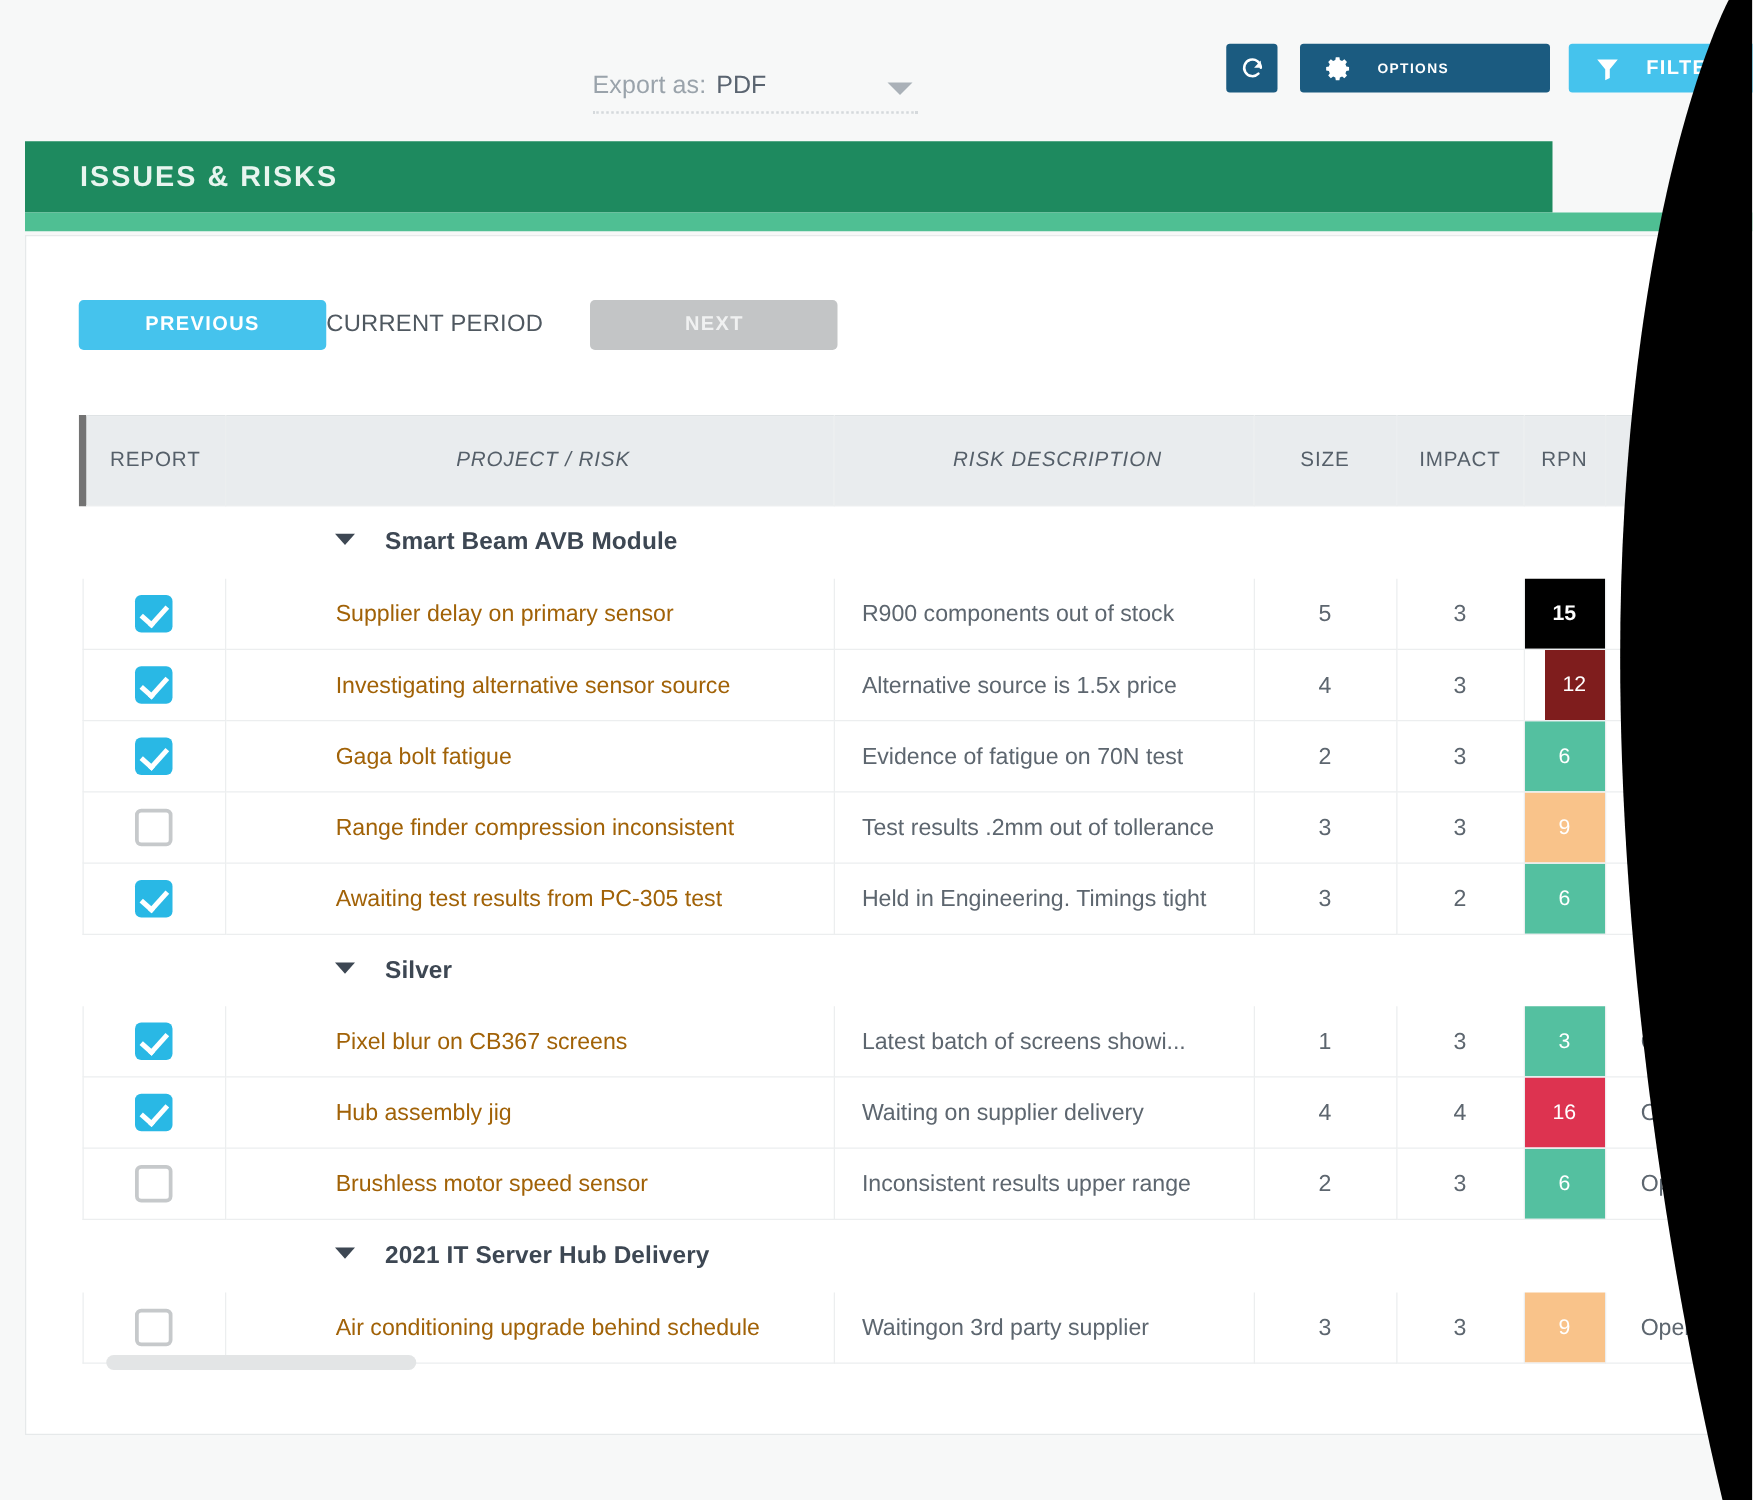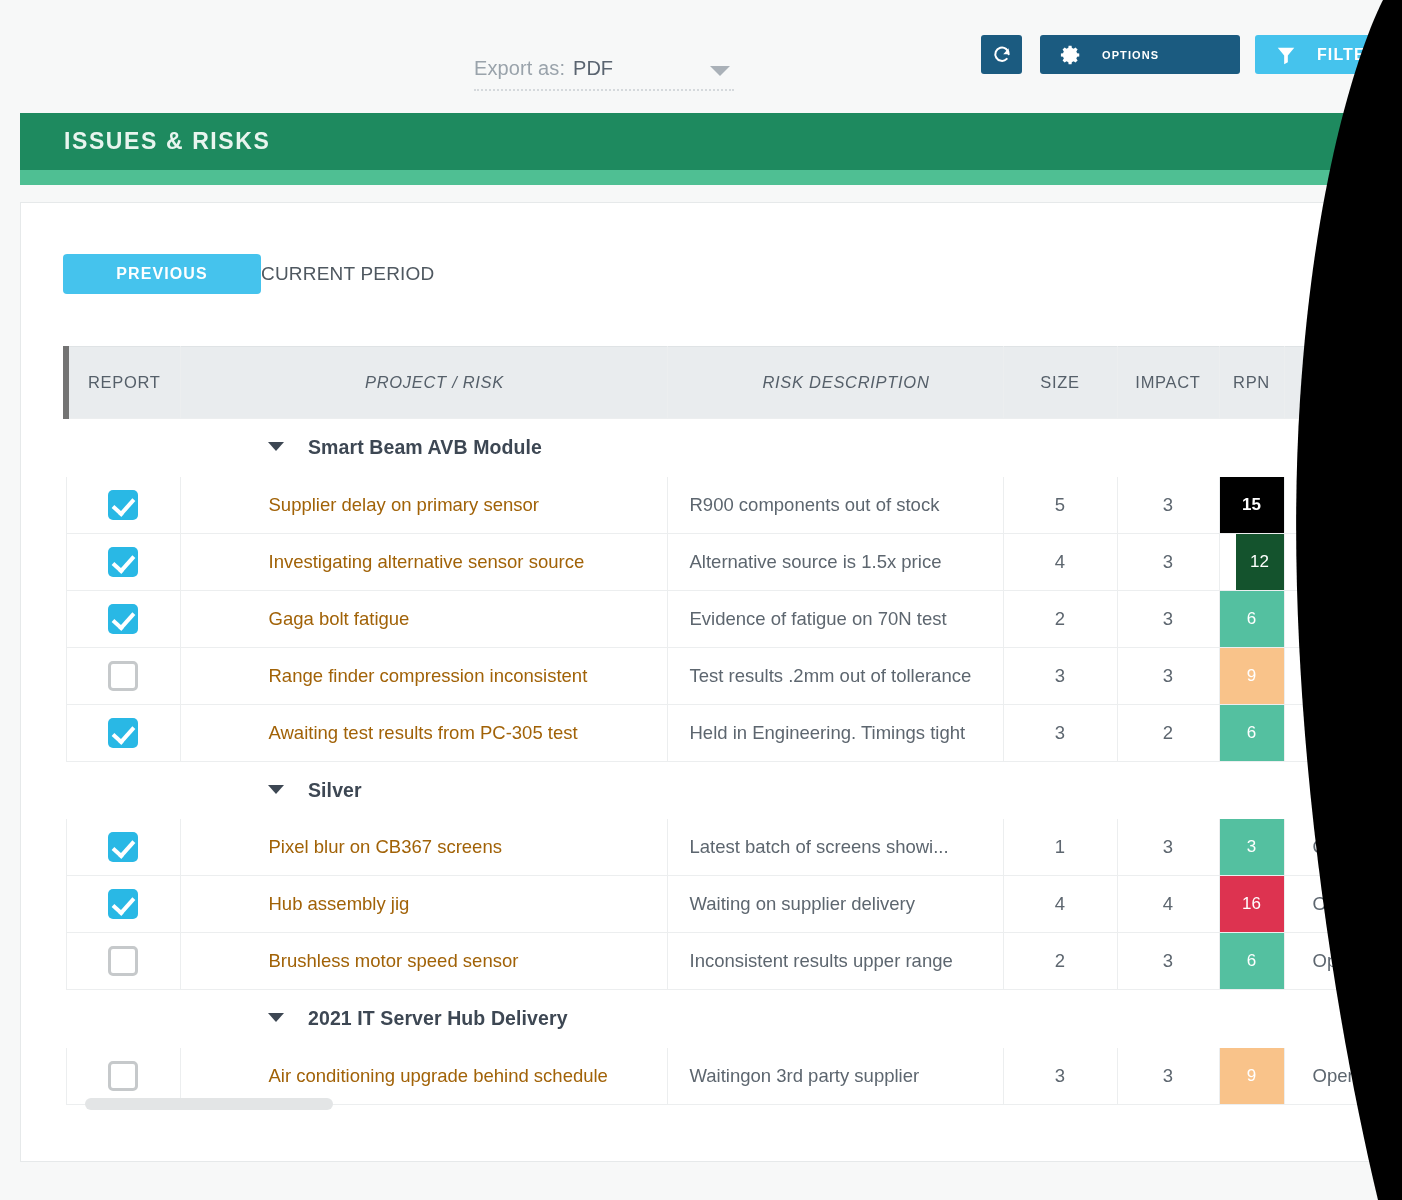--- a/index.html
+++ b/index.html
@@ -98,21 +98,21 @@
     font-size: 16px;
     font-weight: bold;
     letter-spacing: 1.1px;
     margin-left: 20px;
   }
 
   
   .section-header {
     position: absolute;
     left: 20px; top: 113px;
-    width: 1382px;
+    width: 1222px;
     height: 57px;
     background: #1e8a5f;
     display: flex;
     align-items: center;
   }
   .section-header .title {
     margin-left: 44px;
     color: #e8f5ef;
     font-size: 23px;
     font-weight: bold;
@@ -122,21 +122,21 @@
     position: absolute;
     left: 20px; top: 170px;
     width: 1382px;
     height: 15px;
     background: #4fbf93;
   }
 
   
   .panel {
     position: absolute;
-    left: 20px; top: 202px;
+    left: 20px; top: 188px;
     width: 1382px;
     height: 960px;
     background: #ffffff;
     border: 1px solid #e6e9ea;
   }
 
   
   .period-nav {
     position: absolute;
     left: 42px; top: 51px;
@@ -369,20 +369,21 @@
 <div class="section-header">
   <span class="title">ISSUES &amp; RISKS</span>
 </div>
 <div class="section-underbar"></div>
 
 <div class="panel">
 
   <div class="period-nav">
     <div class="btn-prev">PREVIOUS</div>
     <div class="lbl-current">CURRENT PERIOD</div>
+    <div class="btn-next">NEXT</div>
   </div>
 
   <div class="table-wrap">
     <table class="grid">
       <colgroup>
         <col class="c-report">
           <col class="c-proj">
           <col class="c-desc">
         <col class="c-size">
           <col class="c-impact">
@@ -418,21 +419,21 @@
             </td>
             <td class="status">Open</td>
           </tr>
           <tr>
             <td class="cb"><span class="chk on"></span></td>
             <td class="risk">Investigating alternative sensor source</td>
             <td class="desc">Alternative source is 1.5x price</td>
             <td class="num">4</td>
             <td class="num">3</td>
             <td class="rpn">
-              <span class="pill" style="background: #14532d; margin-left: 16px;">12</span>
+              <span class="pill" style="background: #7f1d1d; margin-left: 16px;">12</span>
             </td>
             <td class="status">Open</td>
           </tr>
           <tr>
             <td class="cb"><span class="chk on"></span></td>
             <td class="risk">Gaga bolt fatigue</td>
             <td class="desc">Evidence of fatigue on 70N test</td>
             <td class="num">2</td>
             <td class="num">3</td>
             <td class="rpn">

